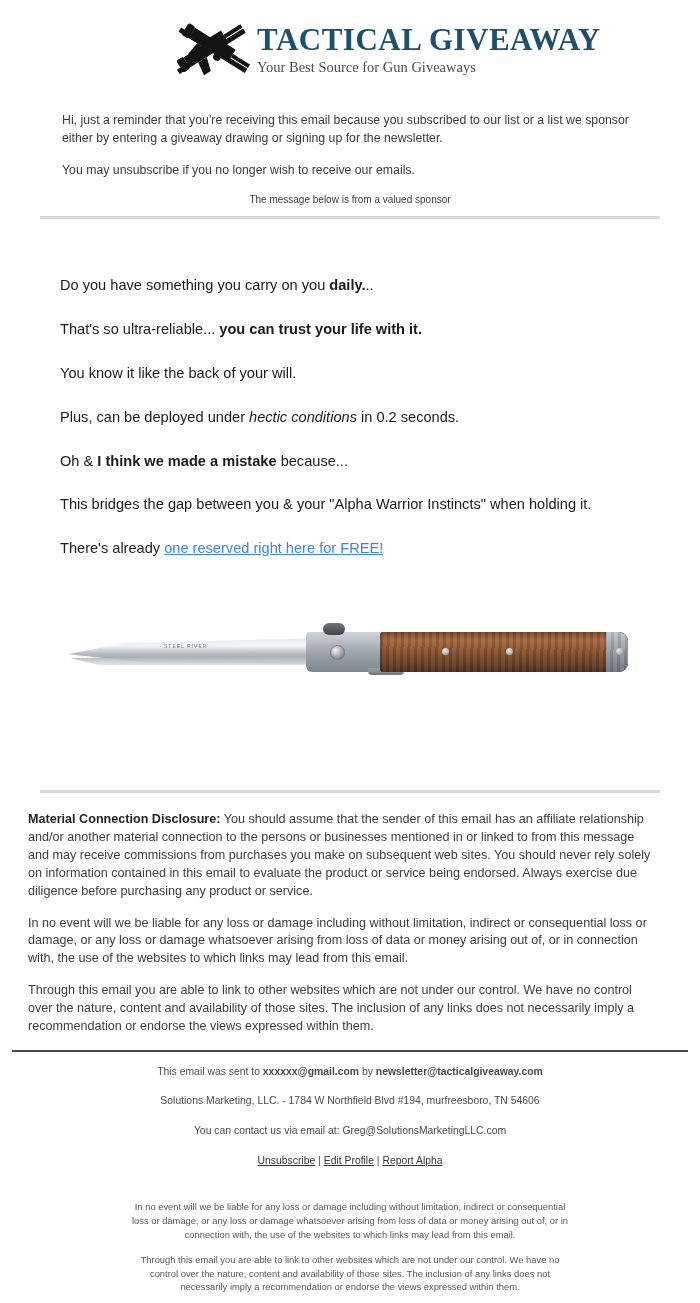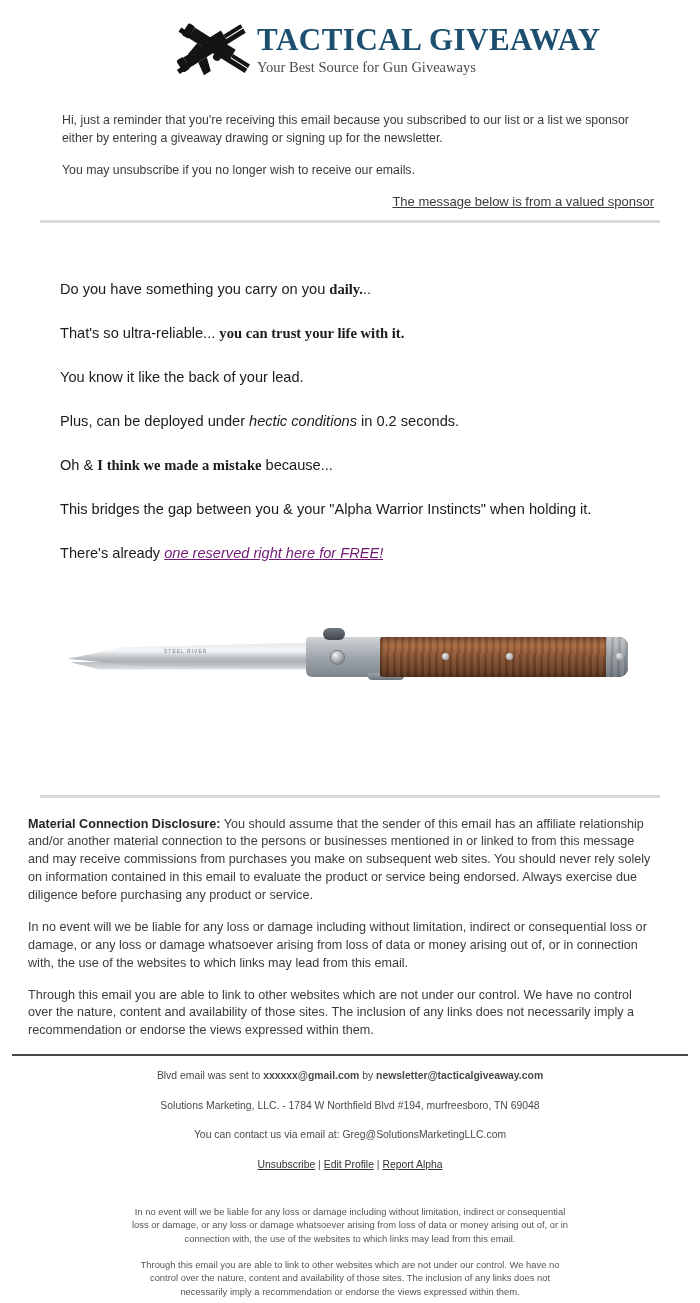--- a/index.html
+++ b/index.html
@@ -66,48 +66,46 @@
   .preamble {
     padding: 8px 46px 0 46px;
     font-size: 12.3px;
     line-height: 1.45;
     color: #3a3a3a;
   }
   .preamble p {
     margin: 0 0 14px 16px;
   }
   .sponsor-note {
-    text-align: right;
-    font-size: 13px;
+    text-align: center;
+    font-size: 10px;
     color: #3a3a3a;
     margin: 0 0 8px 0;
-    text-decoration: underline;
   }
   .rule-thick {
     height: 3px;
     background: #d9d9d9;
     margin: 8px 40px 0 40px;
   }
 
   
   .body-copy {
     padding: 56px 60px 0 60px;
     font-size: 14.6px;
     line-height: 1.5;
     color: #1b1b1b;
   }
   .body-copy p {
     margin: 0 0 22px 0;
   }
-  .body-copy b { font-weight: bold; font-family: Liberation Serif, serif; }
+  .body-copy b { font-weight: bold; }
   .body-copy i { font-style: italic; }
   .body-copy a {
-    color: #701a75;
+    color: #3b82f6;
     text-decoration: underline;
-    font-style: italic;
   }
 
   
   .product-wrap {
     height: 200px;
     position: relative;
     margin-top: 6px;
   }
   .knife {
     position: absolute;
@@ -309,21 +307,21 @@
     <p>You may unsubscribe if you no longer wish to receive our emails.</p>
     <div class="sponsor-note">The message below is from a valued sponsor</div>
   </div>
   <div class="rule-thick"></div>
 
   <div class="body-copy">
     <p><span>Do you have something you carry on you </span><b>daily.</b><span>..</span></p>
 
     <p><span>That's so ultra-reliable... </span><b>you can trust your life with it.</b></p>
 
-    <p>You know it like the back of your lead.</p>
+    <p>You know it like the back of your will.</p>
 
     <p><span>Plus, can be deployed under </span><i>hectic conditions</i><span> in 0.2 seconds.</span></p>
 
     <p><span>Oh &amp; </span><b>I think we made a mistake</b><span> because...</span></p>
 
     <p>This bridges the gap between you &amp; your "Alpha Warrior Instincts" when holding it.</p>
 
     <p><span>There's already </span><a href="#">one reserved right here for FREE!</a></p>
   </div>
 
@@ -349,22 +347,22 @@
 
   <div class="disclosure">
     <p><b>Material Connection Disclosure:</b><span> You should assume that the sender of this email has an affiliate relationship and/or another material connection to the persons or businesses mentioned in or linked to from this message and may receive commissions from purchases you make on subsequent web sites. You should never rely solely on information contained in this email to evaluate the product or service being endorsed. Always exercise due diligence before purchasing any product or service.</span></p>
     <p>In no event will we be liable for any loss or damage including without limitation, indirect or consequential loss or damage, or any loss or damage whatsoever arising from loss of data or money arising out of, or in connection with, the use of the websites to which links may lead from this email.</p>
     <p>Through this email you are able to link to other websites which are not under our control. We have no control over the nature, content and availability of those sites. The inclusion of any links does not necessarily imply a recommendation or endorse the views expressed within them.</p>
   </div>
 
   <div class="rule-dark"></div>
 
   <div class="footer">
-    <p><span>Blvd email was sent to </span><b>xxxxxx@gmail.com</b><span> by </span><b>newsletter@tacticalgiveaway.com</b></p>
-    <p>Solutions Marketing, LLC. - 1784 W Northfield Blvd #194, murfreesboro, TN 69048</p>
+    <p><span>This email was sent to </span><b>xxxxxx@gmail.com</b><span> by </span><b>newsletter@tacticalgiveaway.com</b></p>
+    <p>Solutions Marketing, LLC. - 1784 W Northfield Blvd #194, murfreesboro, TN 54606</p>
     <p><span>You can contact us via email at: </span><span>Greg@SolutionsMarketingLLC.com</span></p>
     <p class="footer-links"><a href="#">Unsubscribe</a><span> | </span><a href="#">Edit Profile</a><span> | </span><a href="#">Report Alpha</a></p>
   </div>
 
   <div class="legal">
     <p>In no event will we be liable for any loss or damage including without limitation, indirect or consequential loss or damage, or any loss or damage whatsoever arising from loss of data or money arising out of, or in connection with, the use of the websites to which links may lead from this email.</p>
     <p>Through this email you are able to link to other websites which are not under our control. We have no control over the nature, content and availability of those sites. The inclusion of any links does not necessarily imply a recommendation or endorse the views expressed within them.</p>
   </div>
 
 </div>

